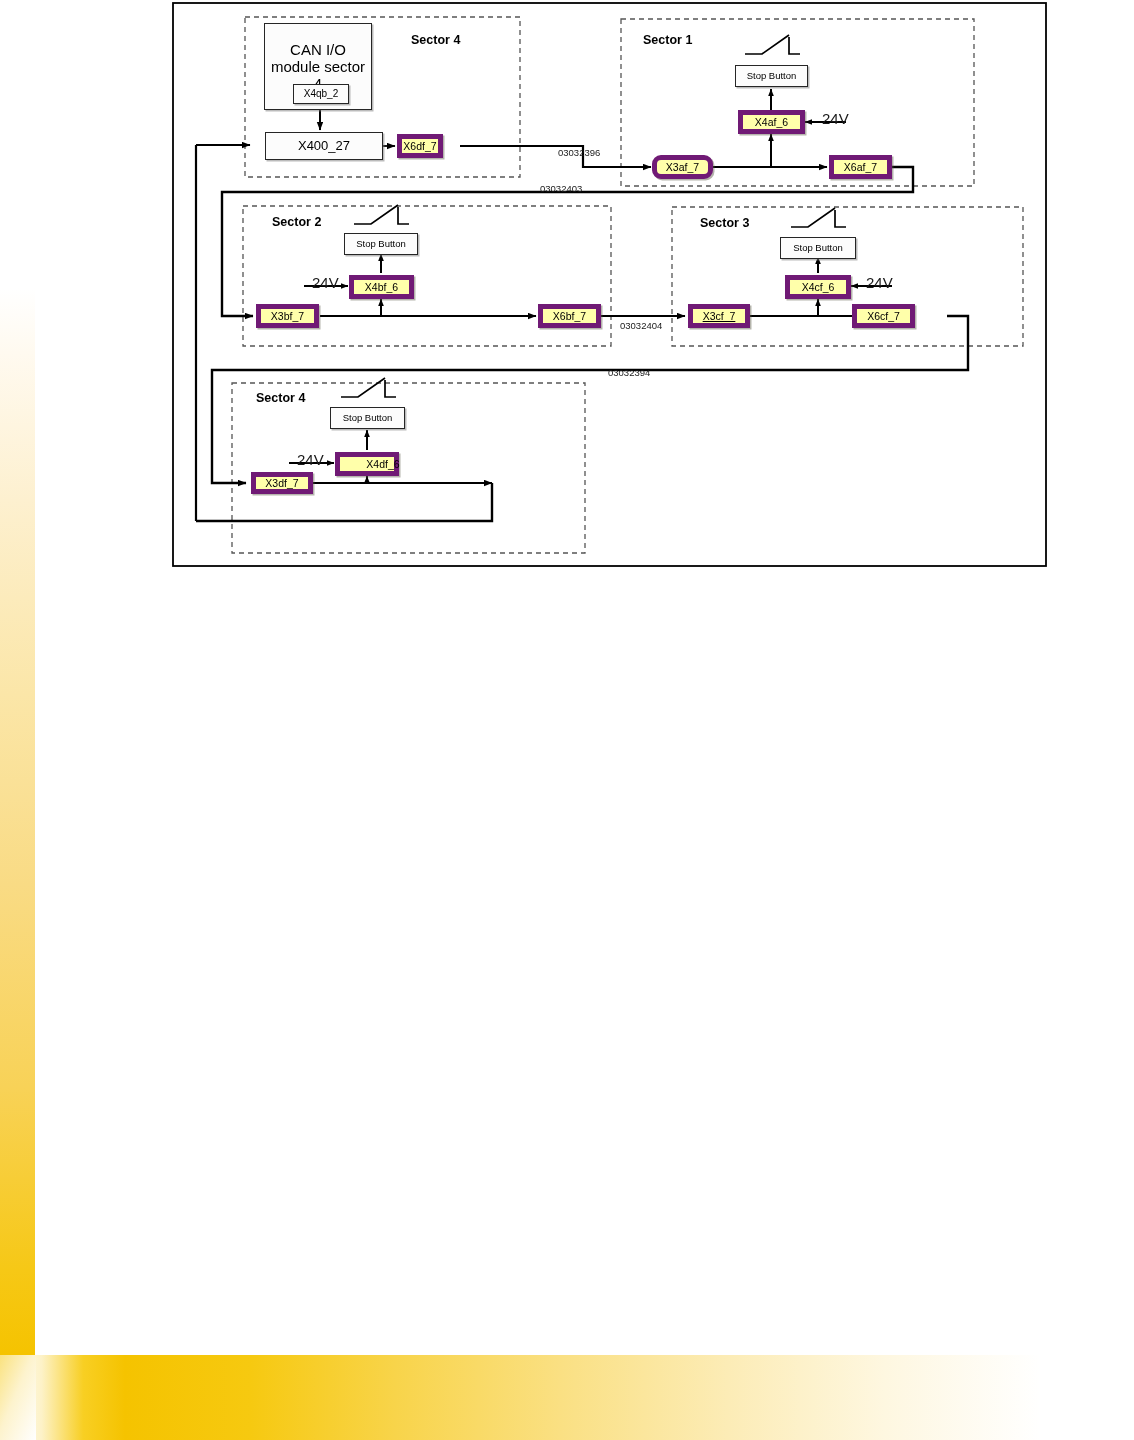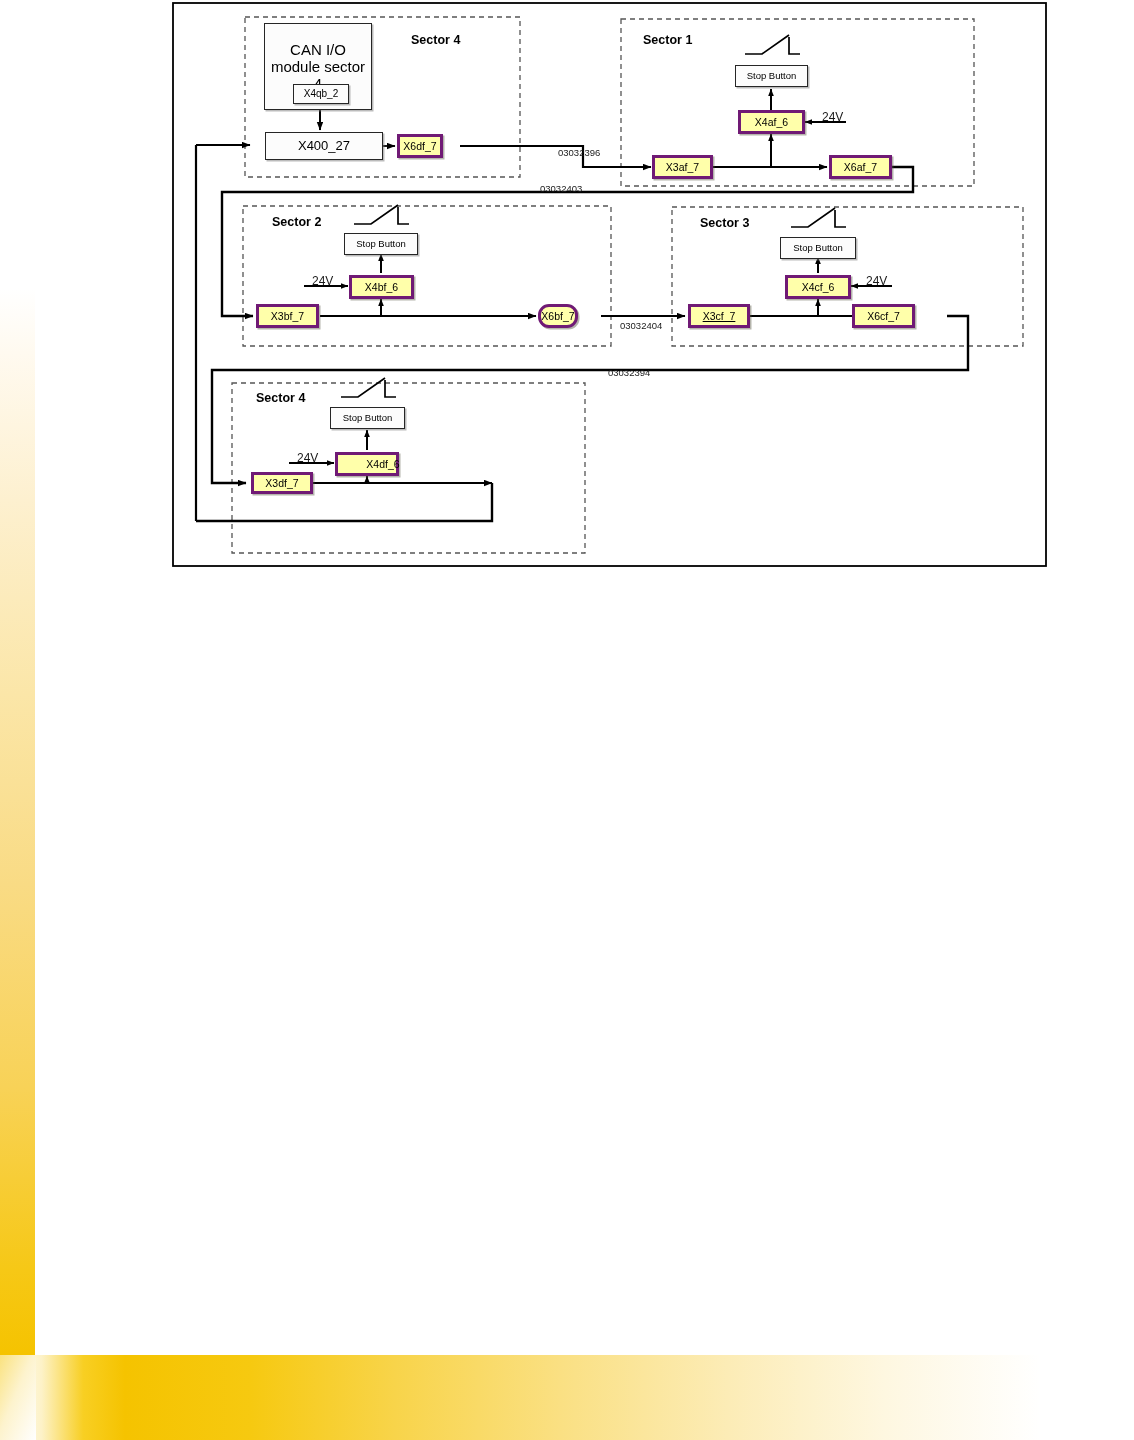--- a/index.html
+++ b/index.html
@@ -66,21 +66,21 @@
     display: flex;
     align-items: center;
     justify-content: center;
     text-align: center;
     color: #000000;
     line-height: 1.15;
     white-space: pre-line;
   }
   .node.yellow {
     background: #ffffaa;
-    border: 3px solid #701a75;
+    border: 5px solid #701a75;
     box-shadow: 1.5px 1.5px 0 rgba(90,90,70,0.45);
     font-size: 10.5px;
   }
   .node.plain {
     background: #fcfcfc;
     border: 1.4px solid #262626;
     box-shadow: 1.5px 1.5px 0 rgba(120,120,120,0.5);
   }
   .node.plain.thin { border-width: 1px; }
 
@@ -92,21 +92,21 @@
     white-space: nowrap;
   }
   .wire-label {
     position: absolute;
     font-size: 9.5px;
     color: #1a1a1a;
     white-space: nowrap;
   }
   .volt-label {
     position: absolute;
-    font-size: 12px;
+    font-size: 15px;
     color: #1a1a1a;
     white-space: nowrap;
   }
 </style>
 </head>
 <body>
 
 <div id="left-stripe"></div>
 <div id="bottom-band">
   <div id="bottom-band-fill"></div>
@@ -197,27 +197,27 @@
   <div class="sector-title" style="left:256px; top:391px;">Sector 4</div>
 
   <div class="node plain" style="left:264px; top:23px; width:108px; height:87px; font-size:15px;">CAN I/O
 module sector 4</div>
   <div class="node plain thin" style="left:293px; top:84px; width:56px; height:20px; font-size:10px;">X4qb_2</div>
   <div class="node plain" style="left:265px; top:132px; width:118px; height:28px; font-size:13px;">X400_27</div>
   <div class="node yellow" style="left:397px; top:134px; width:46px; height:24px;">X6df_7</div>
 
   <div class="node plain thin" style="left:735px; top:65px; width:73px; height:22px; font-size:9.5px;">Stop Button</div>
   <div class="node yellow" style="left:738px; top:110px; width:67px; height:24px;">X4af_6</div>
-  <div class="node yellow" style="left:652px; top:155px; width:61px; height:24px;">X3af_7</div>
+  <div class="node yellow" style="left:652px; top:155px; width:61px; height:24px;border-radius:9px;">X3af_7</div>
   <div class="node yellow" style="left:829px; top:155px; width:63px; height:24px;">X6af_7</div>
 
   <div class="node plain thin" style="left:344px; top:233px; width:74px; height:22px; font-size:9.5px;">Stop Button</div>
   <div class="node yellow" style="left:349px; top:275px; width:65px; height:24px;">X4bf_6</div>
   <div class="node yellow" style="left:256px; top:304px; width:63px; height:24px;">X3bf_7</div>
-  <div class="node yellow" style="left:538px; top:304px; width:40px; height:24px;border-radius:11px;">X6bf_7</div>
+  <div class="node yellow" style="left:538px; top:304px; width:63px; height:24px;">X6bf_7</div>
 
   <div class="node plain thin" style="left:780px; top:237px; width:76px; height:22px; font-size:9.5px;">Stop Button</div>
   <div class="node yellow" style="left:785px; top:275px; width:66px; height:24px;">X4cf_6</div>
   <div class="node yellow" style="left:688px; top:304px; width:62px; height:24px;text-decoration:underline;">X3cf_7</div>
   <div class="node yellow" style="left:852px; top:304px; width:63px; height:24px;">X6cf_7</div>
 
   <div class="node plain thin" style="left:330px; top:407px; width:75px; height:22px; font-size:9.5px;">Stop Button</div>
   <div class="node yellow" style="left:335px; top:452px; width:64px; height:24px;padding-left:32px;">X4df_6</div>
   <div class="node yellow" style="left:251px; top:472px; width:62px; height:22px;">X3df_7</div>
 

